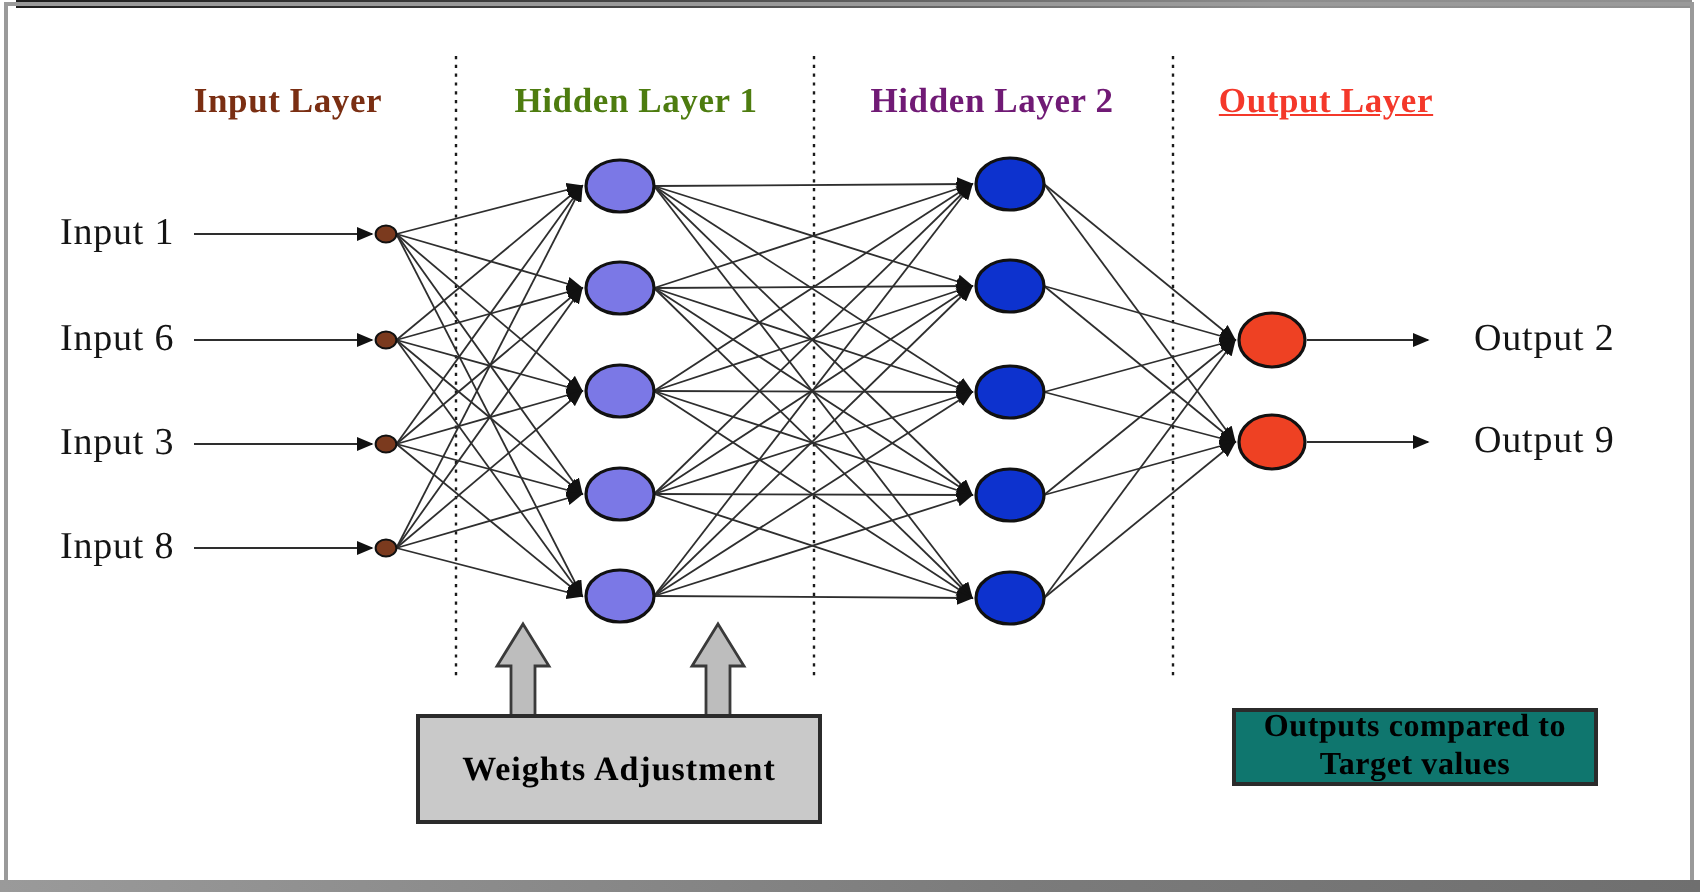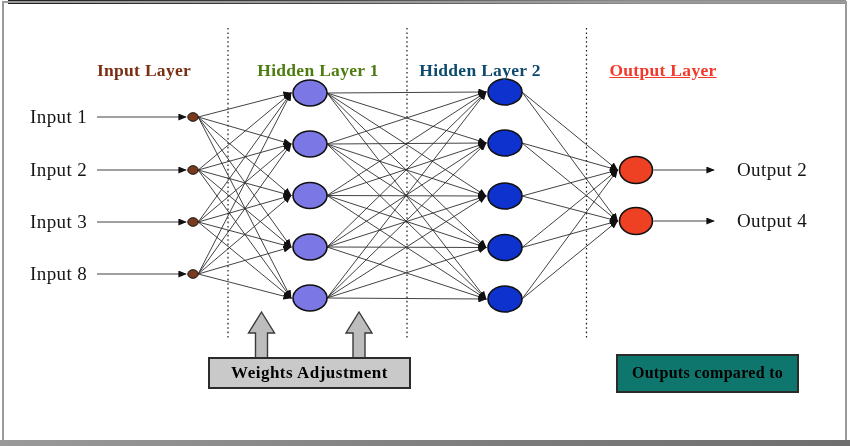--- a/index.html
+++ b/index.html
@@ -15,32 +15,32 @@
     position:absolute;left:8px;right:4px;top:0;height:4px;
     background:linear-gradient(to right,#1e1e1e,#4a4a4a 40%,#8d8d8d 75%,#909090);
   }
   .bottom-bar{
     position:absolute;left:0;right:0;bottom:0;height:6px;
     background:linear-gradient(to right,#9a9a9a,#7b7b7b 60%,#6f6f6f);
   }
   svg#net{position:absolute;left:0;top:0;}
   .layer-title{
     position:absolute;top:40px;transform:translateX(-50%);
-    font-weight:bold;font-size:17.5px;letter-spacing:0.3px;white-space:nowrap;margin-top:20px;
+    font-weight:bold;font-size:17.5px;letter-spacing:0.3px;white-space:nowrap;
   }
   .io-label{
     position:absolute;transform:translateY(-50%);
     font-size:19px;color:#141414;letter-spacing:0.4px;white-space:nowrap;
   }
   .anno-box{
     position:absolute;border:2px solid #2b2b2b;box-sizing:border-box;
     display:flex;flex-direction:column;align-items:center;justify-content:center;
     text-align:center;font-weight:bold;color:#000;
   }
-  #weights-box{left:208px;top:357px;width:203px;height:32px;background:#c9c9c9;font-size:17px;letter-spacing:0.5px;}
+  #weights-box{left:208px;top:357px;width:203px;height:55px;background:#c9c9c9;font-size:17px;letter-spacing:0.5px;}
   #outputs-box{left:616px;top:354px;width:183px;height:39px;background:#0f766e;font-size:16px;line-height:1.15;letter-spacing:0.3px;}
 </style>
 </head>
 <body>
 
 <div class="top-bar"></div>
 <div class="frame"></div>
 <div class="bottom-bar"></div>
 
 <svg id="net" width="850" height="446" viewBox="0 0 850 446">
@@ -132,29 +132,30 @@
     <ellipse cx="505" cy="143" rx="17" ry="13" fill="#0D32CE" stroke="#111111" stroke-width="1.6"></ellipse>
     <ellipse cx="505" cy="196" rx="17" ry="13" fill="#0D32CE" stroke="#111111" stroke-width="1.6"></ellipse>
     <ellipse cx="505" cy="247.5" rx="17" ry="13" fill="#0D32CE" stroke="#111111" stroke-width="1.6"></ellipse>
     <ellipse cx="505" cy="299" rx="17" ry="13" fill="#0D32CE" stroke="#111111" stroke-width="1.6"></ellipse>
     <ellipse cx="636" cy="170" rx="16.5" ry="13.5" fill="#EE4123" stroke="#111111" stroke-width="1.6"></ellipse>
     <ellipse cx="636" cy="221" rx="16.5" ry="13.5" fill="#EE4123" stroke="#111111" stroke-width="1.6"></ellipse>
   </svg>
 
 <div class="layer-title" style="left: 144px; color: rgb(122, 46, 18);">Input Layer</div>
 <div class="layer-title" style="left: 318px; color: #4d7c0f;">Hidden Layer 1</div>
-<div class="layer-title" style="left: 480px; color: #0c4a6e;">Hidden Layer 2</div>
+<div class="layer-title" style="left: 496px; color: #701a75;">Hidden Layer 2</div>
 <div class="layer-title" style="left: 663px; color: rgb(244, 56, 42); text-decoration: underline;">Output Layer</div>
 
 <div class="io-label" style="left:30px;top:117px">Input 1</div>
-<div class="io-label" style="left:30px;top:170px">Input 2</div>
+<div class="io-label" style="left:30px;top:170px">Input 6</div>
 <div class="io-label" style="left:30px;top:222px">Input 3</div>
 <div class="io-label" style="left:30px;top:274px">Input 8</div>
 
 <div class="io-label" style="left:737px;top:170px">Output 2</div>
-<div class="io-label" style="left:737px;top:221px">Output 4</div>
+<div class="io-label" style="left:737px;top:221px">Output 9</div>
 
 <div class="anno-box" id="weights-box">
   <span>Weights Adjustment</span>
 </div>
 <div class="anno-box" id="outputs-box">
   <span>Outputs compared to</span>
+  <span>Target values</span>
 </div>
 
 </body></html>

